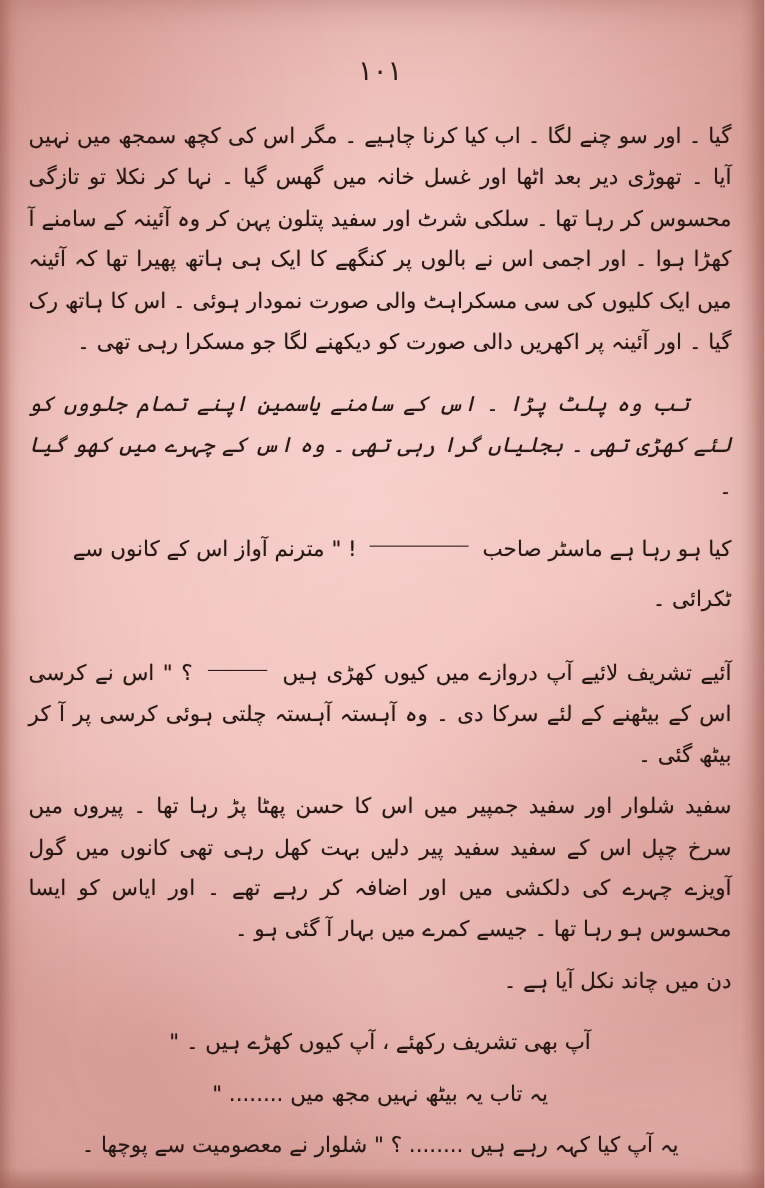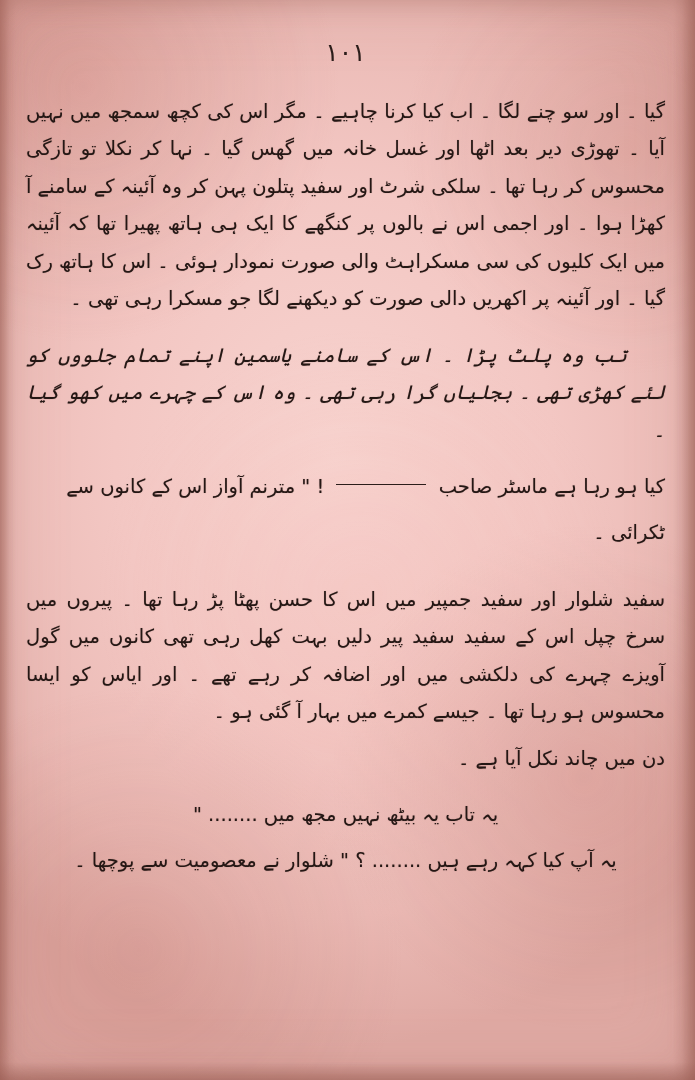--- a/index.html
+++ b/index.html
@@ -82,21 +82,21 @@
     height: 100%;
     box-sizing: border-box;
   }
 
   .page-number {
     text-align: center;
     font-family: "DejaVu Sans", sans-serif;
     font-size: 25px;
     color: #2b1d1a;
     letter-spacing: 1px;
-    margin: 4px 0 26px 0;
+    margin: 16px 0 26px 0;
     direction: rtl;
   }
 
   .body-text {
     direction: rtl;
     text-align: justify;
     text-align-last: right;
     color: #241714;
     font-family: "DejaVu Sans", sans-serif;
   }
@@ -169,27 +169,33 @@
       <p class="para rightish">
         <span>کیا ہو رہا ہے ماسٹر صاحب</span>
         <span class="dashline"></span>
         <span>! " مترنم آواز اس کے کانوں سے</span>
       </p>
 
       <p class="para short-right">ٹکرائی ۔</p>
 
       <div class="gap-md"></div>
 
+      <p class="para">
+        <span>آئیے تشریف لائیے آپ دروازے میں کیوں کھڑی ہیں</span>
+        <span class="dashline short"></span>
+        <span>؟ " اس نے کرسی اس کے بیٹھنے کے لئے سرکا دی ۔ وہ آہستہ آہستہ چلتی ہوئی کرسی پر آ کر بیٹھ گئی ۔</span>
+      </p>
 
       <p class="para">سفید شلوار اور سفید جمپیر میں اس کا حسن پھٹا پڑ رہا تھا ۔ پیروں میں سرخ چپل اس کے سفید سفید پیر دلیں بہت کھل رہی تھی کانوں میں گول آویزے چہرے کی دلکشی میں اور اضافہ کر رہے تھے ۔ اور ایاس کو ایسا محسوس ہو رہا تھا ۔ جیسے کمرے میں بہار آ گئی ہو ۔</p>
 
       <p class="para rightish">دن میں چاند نکل آیا ہے ۔</p>
 
       <div class="gap-sm"></div>
 
+      <p class="para center">آپ بھی تشریف رکھئے ، آپ کیوں کھڑے ہیں ۔ "</p>
 
 
       <p class="para center">یہ تاب یہ بیٹھ نہیں مجھ میں ........ "</p>
 
       <p class="para center">یہ آپ کیا کہہ رہے ہیں ........ ؟ " شلوار نے معصومیت سے پوچھا ۔</p>
 
     </div>
   </div>
 </div>
 

